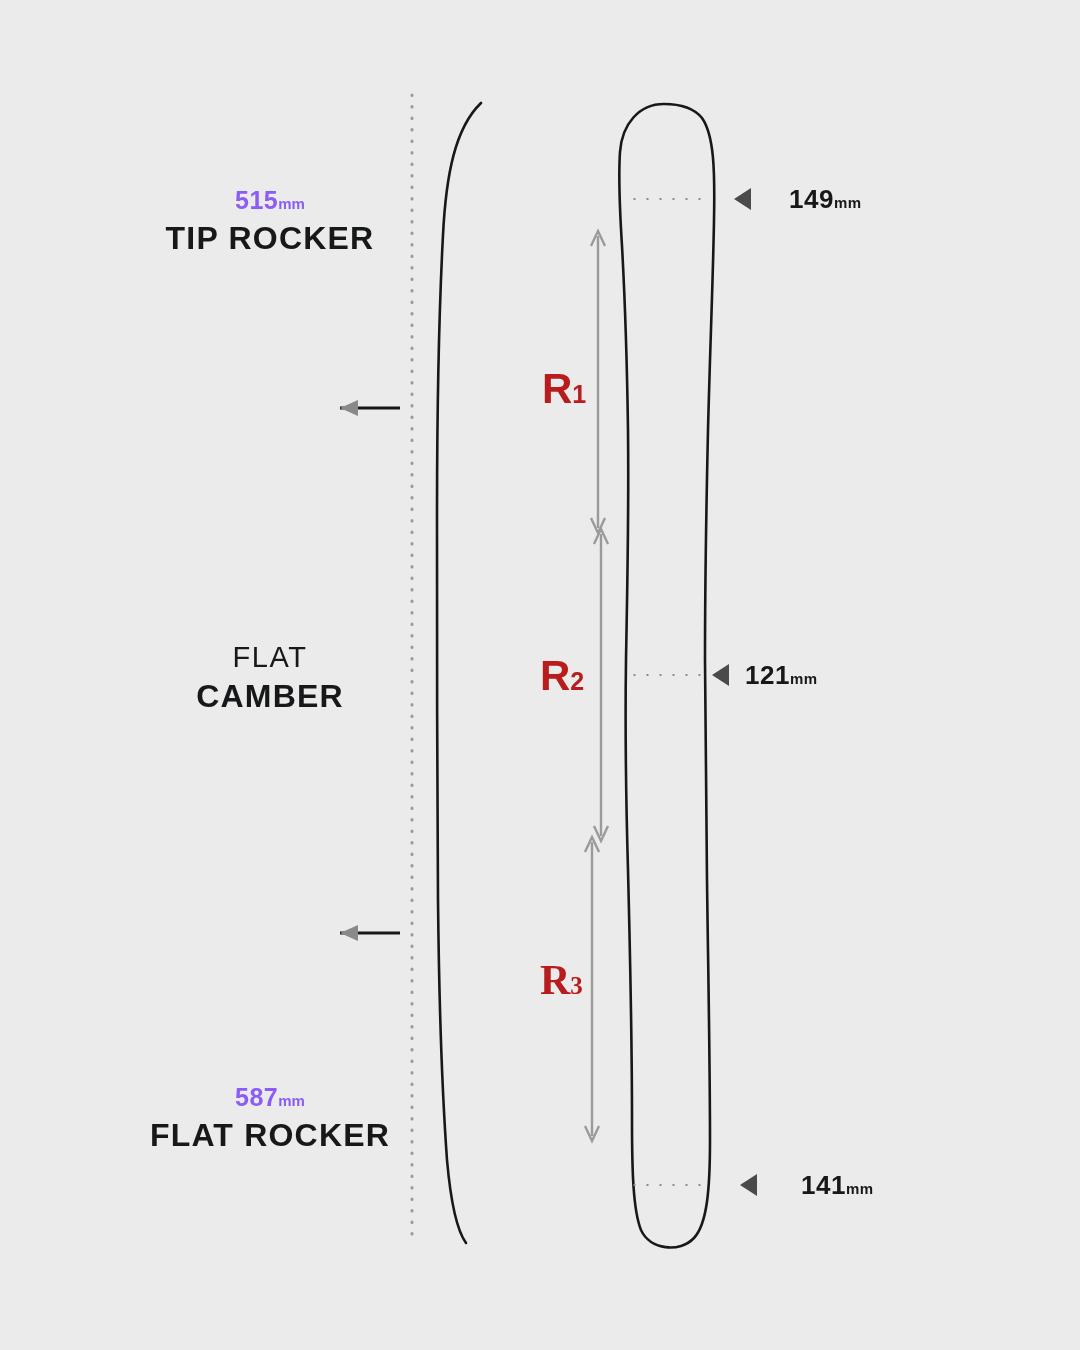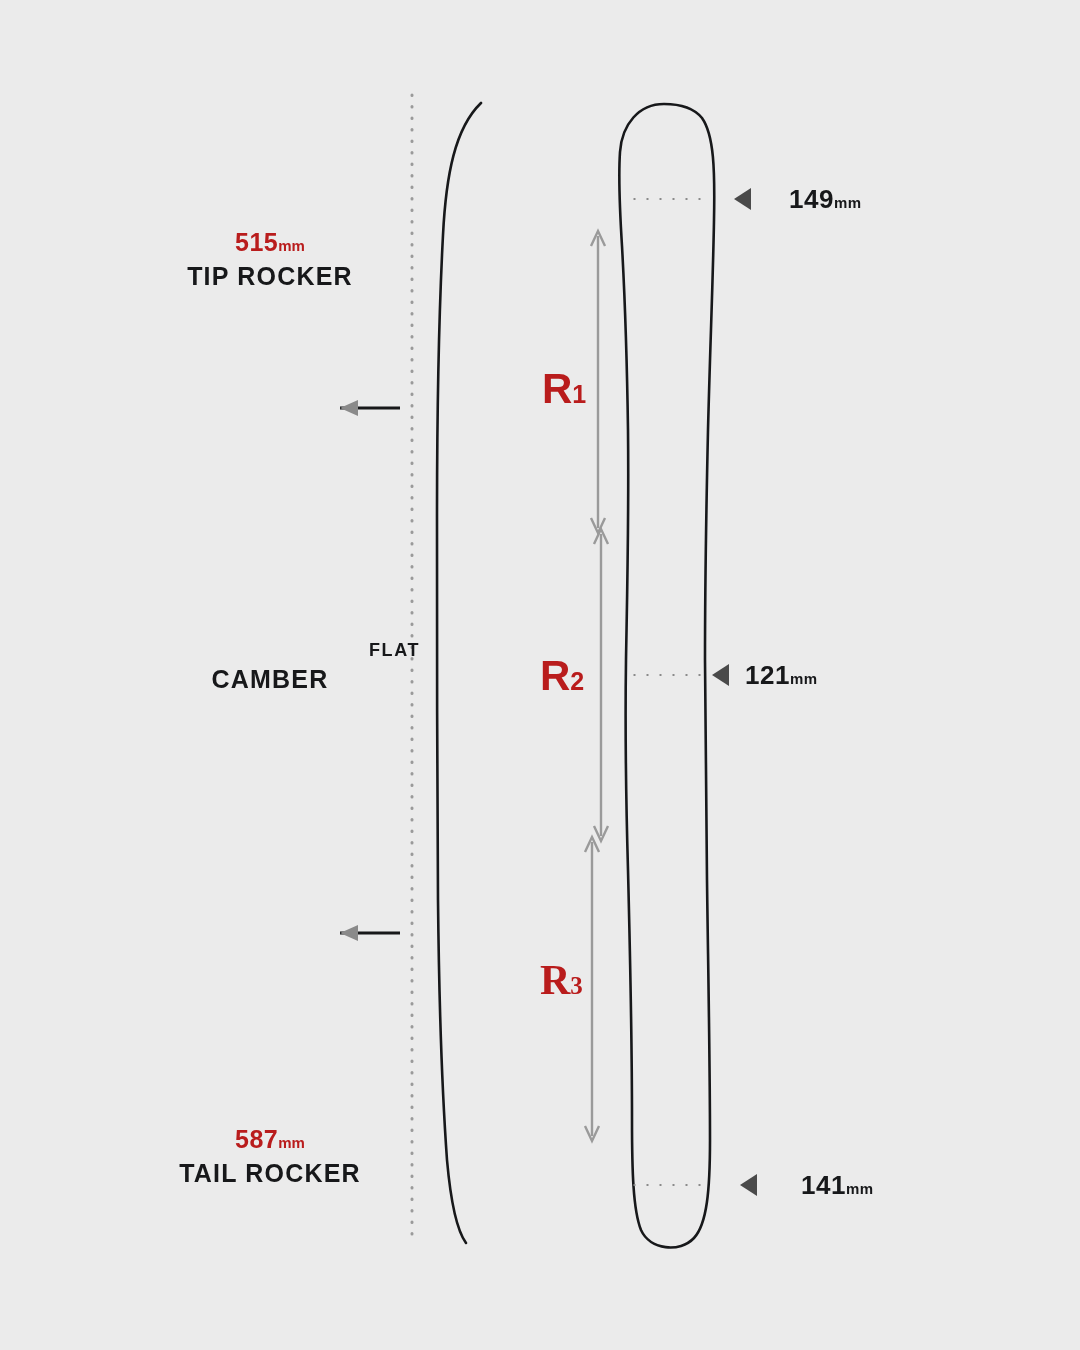--- a/index.html
+++ b/index.html
@@ -25,41 +25,39 @@
   .label-block {
     position: absolute;
     text-align: center;
     line-height: 1.18;
     white-space: nowrap;
   }
   .label-block .measure {
     font-size: 25px;
     font-weight: 700;
     letter-spacing: 0.5px;
-    color: #b91c1c;
-    margin-top: 42px;
+    color: #8b5cf6;
   }
   .label-block .measure .unit {
     font-size: 15px;
     font-weight: 700;
     letter-spacing: 0;
   }
   .label-block .caption {
-    font-size: 25px;
+    font-size: 32px;
     font-weight: 800;
     letter-spacing: 1.2px;
     color: #17181a;
     margin-top: 4px;
   }
   .label-block .caption-light {
-    font-size: 18px;
-    font-weight: 700;
+    font-size: 29px;
+    font-weight: 400;
     letter-spacing: 1.6px;
     color: #17181a;
-    text-align: right;
   }
 
   #tip-label  { left: 120px; top: 186px;  width: 300px; }
   #flat-label { left: 120px; top: 640px;  width: 300px; }
   #tail-label { left: 120px; top: 1083px; width: 300px; }
 
   
   .width-callout {
     position: absolute;
     display: flex;
@@ -186,21 +184,21 @@
     <div class="caption">TIP ROCKER</div>
   </div>
 
   <div class="label-block" id="flat-label">
     <div class="caption-light">FLAT</div>
     <div class="caption">CAMBER</div>
   </div>
 
   <div class="label-block" id="tail-label">
     <div class="measure"><span>587</span><span class="unit">mm</span></div>
-    <div class="caption">TAIL ROCKER</div>
+    <div class="caption">FLAT ROCKER</div>
   </div>
 
   <div class="width-callout" id="width-tip">
     <span class="dots"></span>
     <span class="arrow-left"></span>
     <span class="value"><span>149</span><span class="unit">mm</span></span>
   </div>
 
   <div class="width-callout" id="width-mid">
     <span class="dots"></span>

